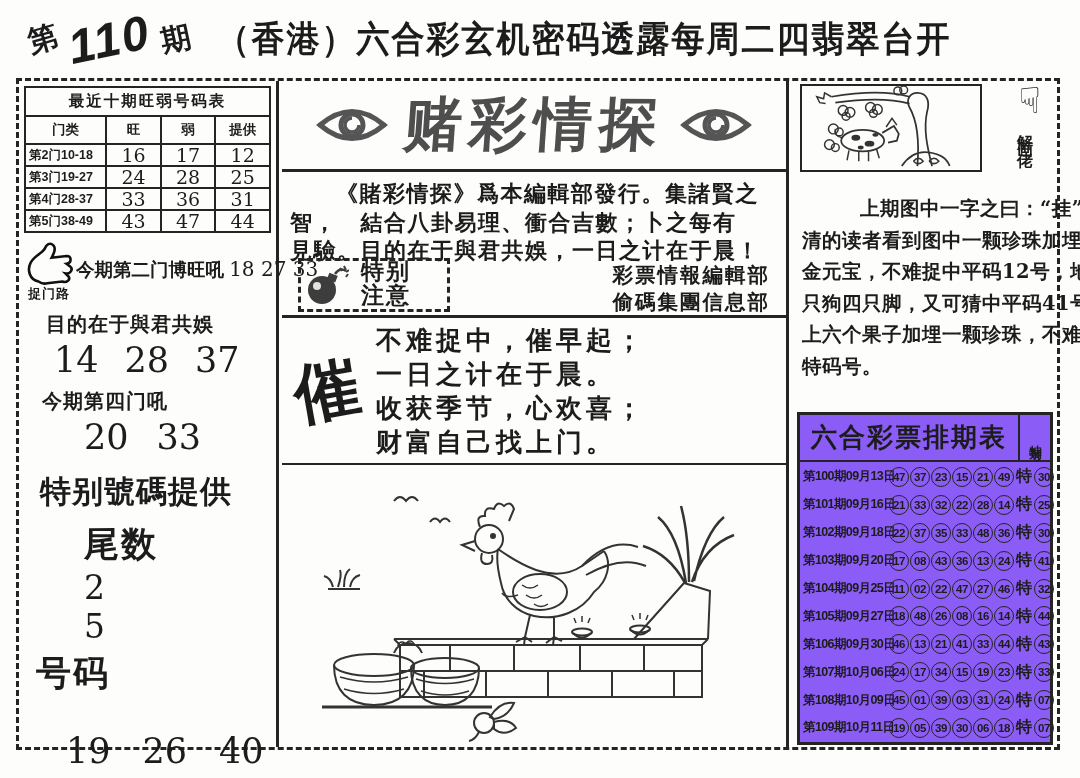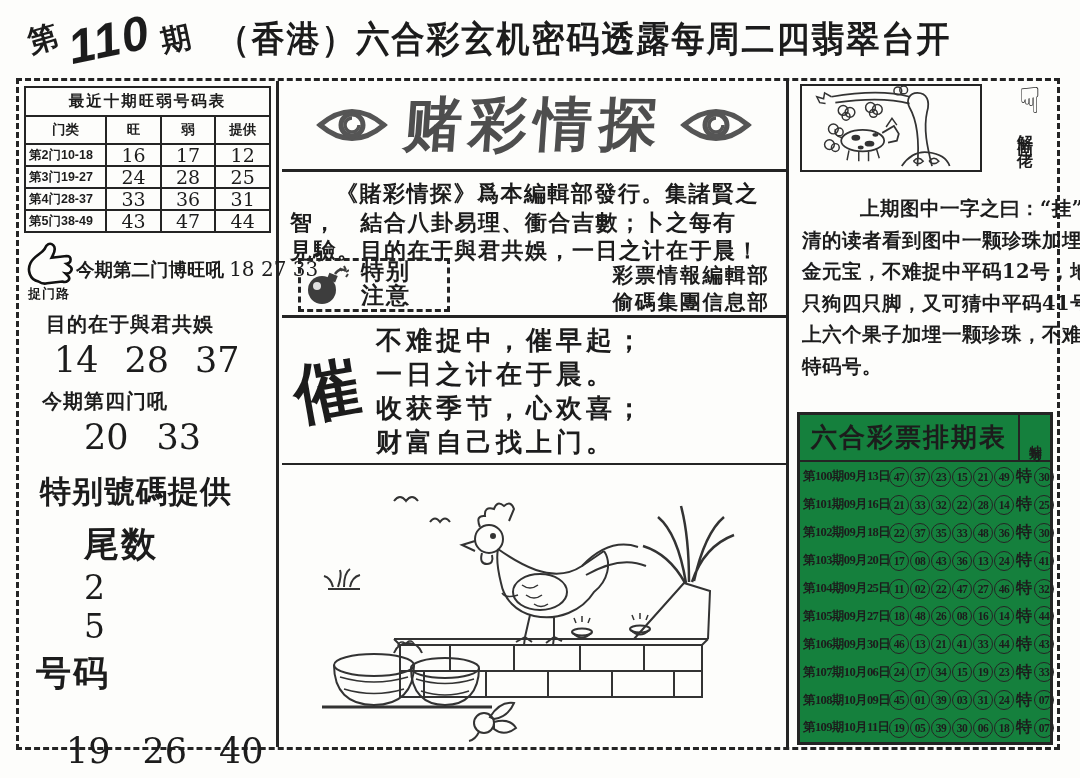--- a/index.html
+++ b/index.html
@@ -80,21 +80,21 @@
   .hand-glyph { position:absolute; right:16px; top:2px; font-size:36px; line-height:36px;
     font-family:"DejaVu Sans", sans-serif; }
   .interpreter { position:absolute; right:22px; top:40px; writing-mode:vertical-rl;
     font-size:16px; font-weight:900; letter-spacing:9px; }
   .analysis { position:absolute; left:10px; right:6px; top:112px;
     font-family:"DejaVu Serif", serif; font-size:19.5px; font-weight:bold;
     line-height:31.5px; letter-spacing:0.5px; }
   .analysis .a-line { white-space:nowrap; }
   .analysis .a-line.first { text-indent:58px; }
   .schedule { position:absolute; left:5px; right:4px; top:331px; height:333px;
-    border:3px solid #242424; background:#15803d;font-family:Liberation Serif, serif; }
+    border:3px solid #242424; background:#8b5cf6; }
   .sched-head { display:flex; height:47px; border-bottom:2px solid #242424; }
   .sched-title { flex:1; display:flex; align-items:center; justify-content:center;
     font-size:26px; font-weight:900; letter-spacing:2px; transform-origin:center;
     white-space:nowrap; }
   .sched-special { width:32px; border-left:2px solid #242424; display:flex;
     align-items:center; justify-content:center; writing-mode:vertical-rl;
     font-size:12.5px; font-weight:900; letter-spacing:2px; }
   .sched-rows { display:flex; flex-direction:column; justify-content:space-around;
     height:281px; padding:1px 0; }
   .sched-row { display:flex; align-items:center; padding-left:3px; height:27px; }

